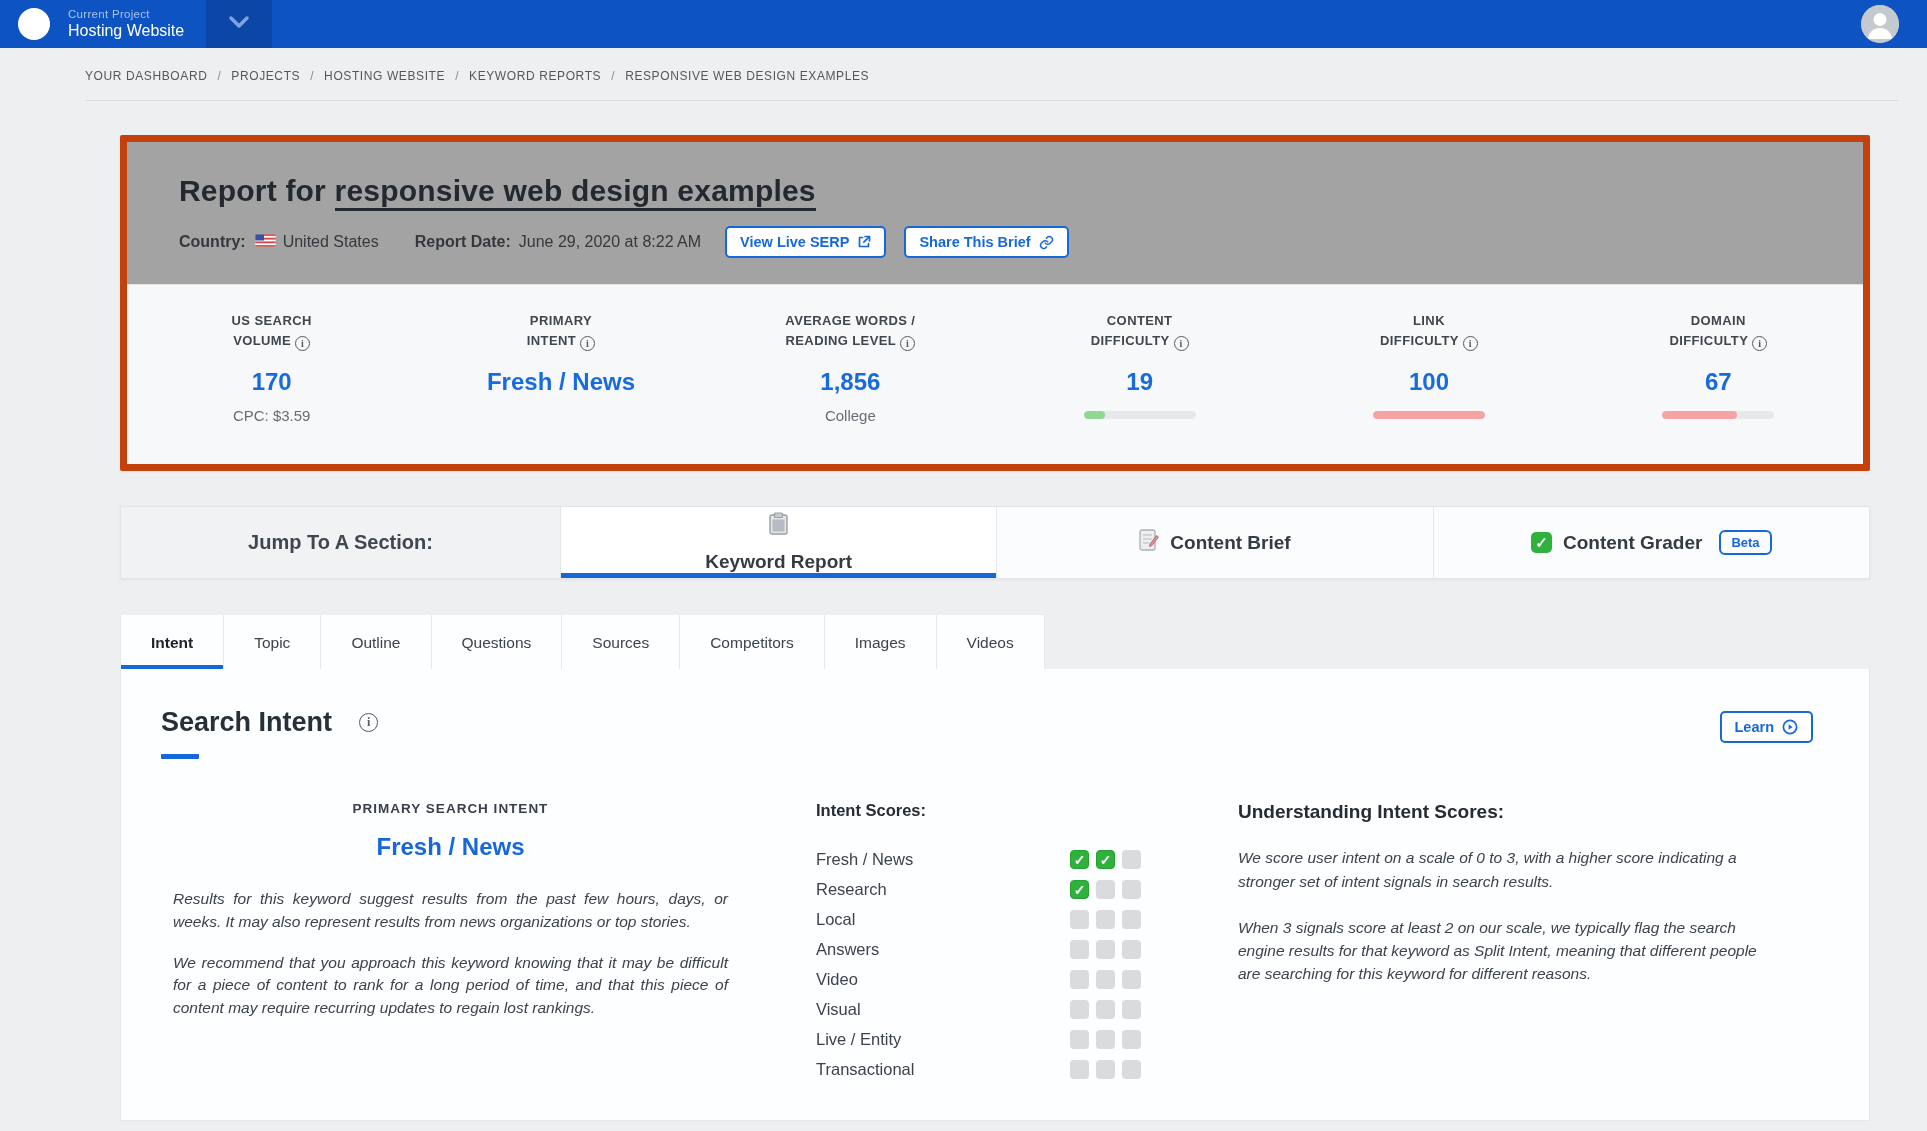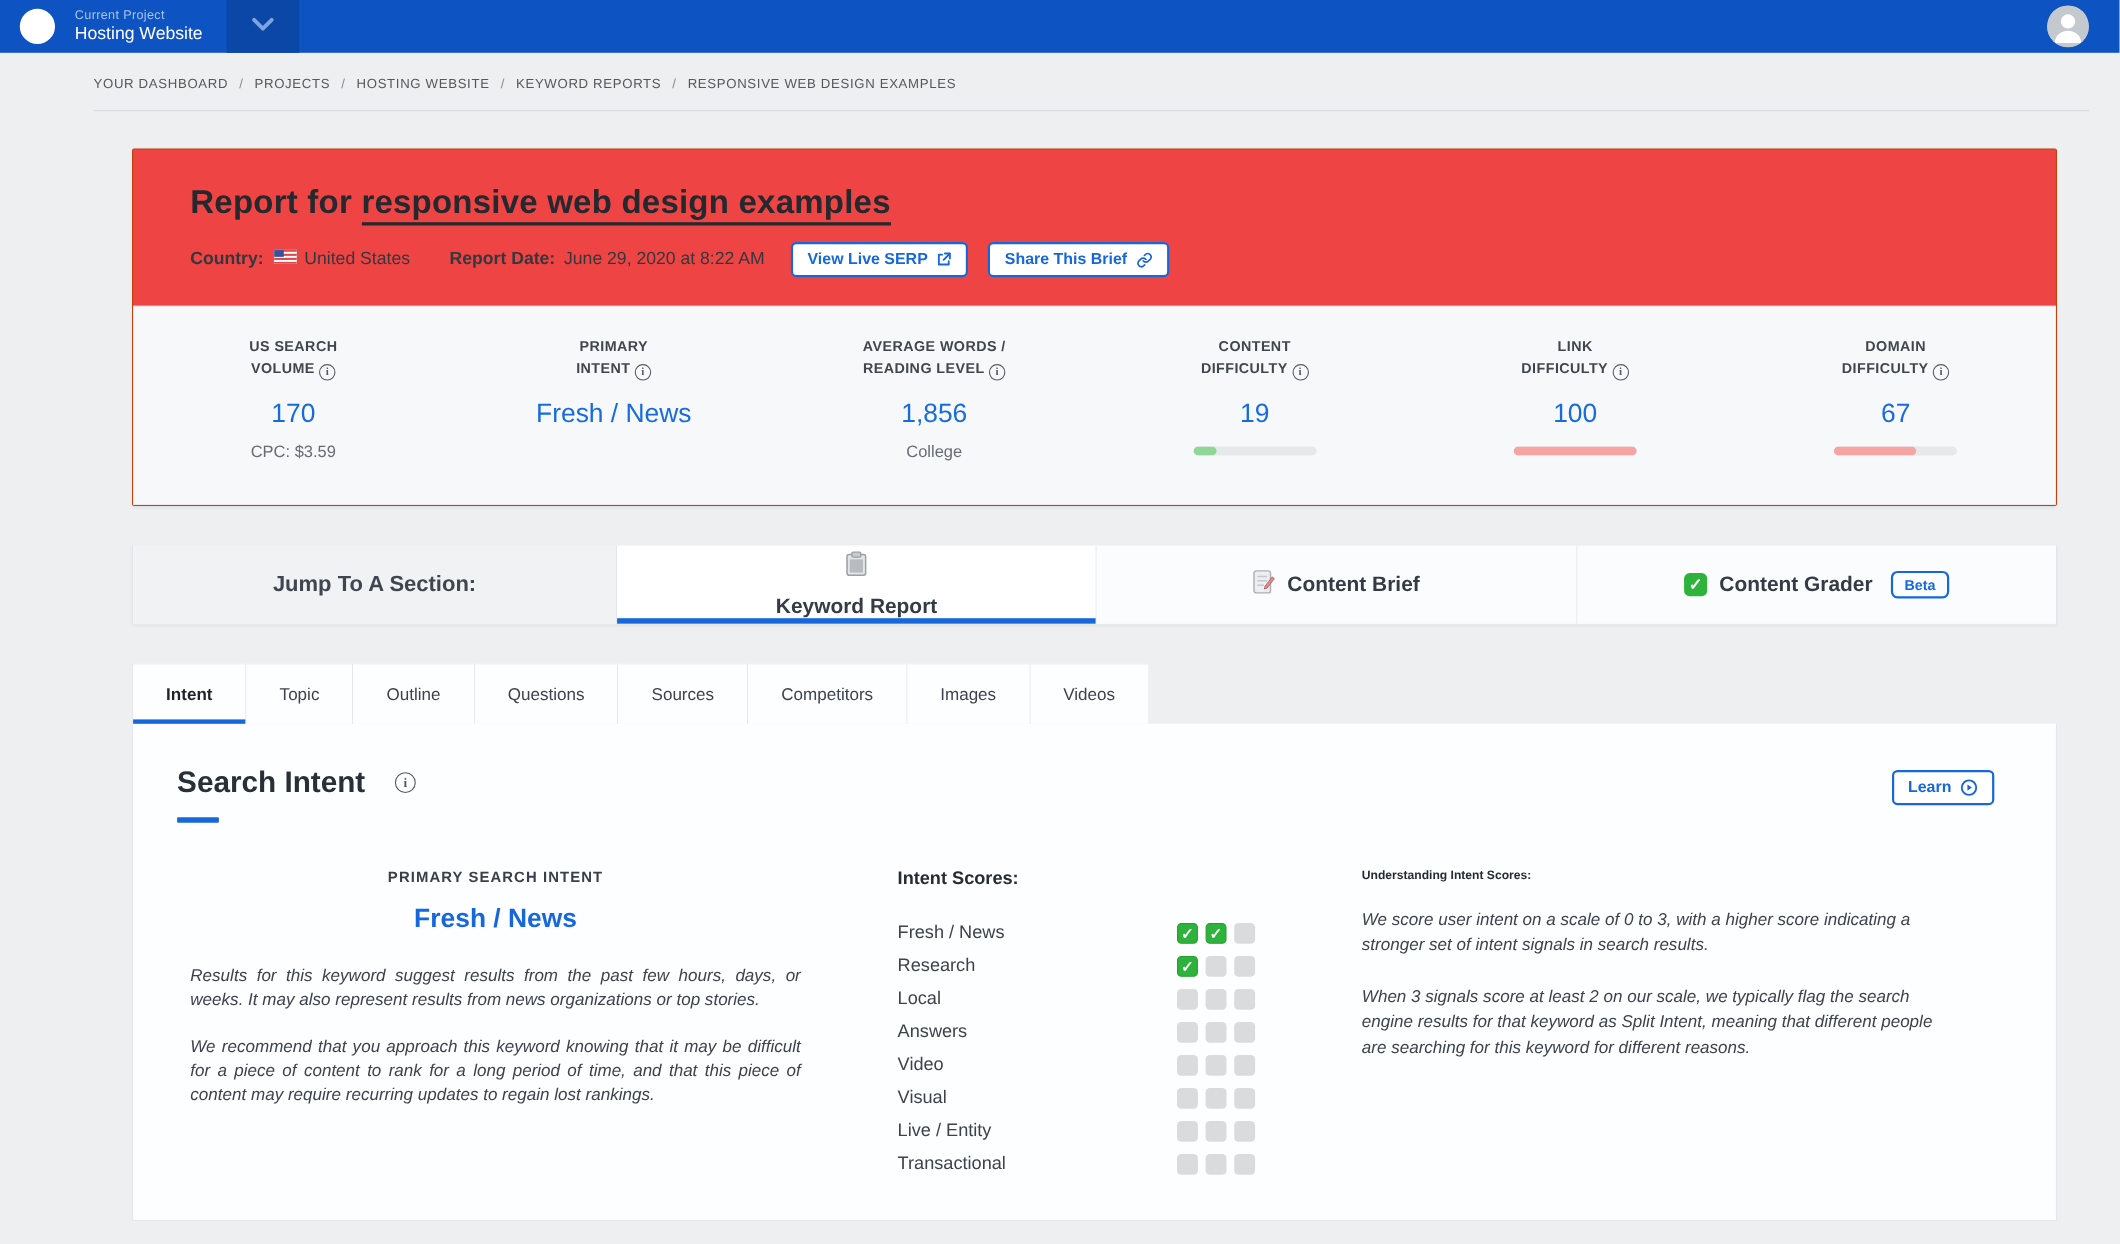--- a/index.html
+++ b/index.html
@@ -16,40 +16,40 @@
   .nav-avatar { margin-left:auto; margin-right:28px; width:38px; height:38px; border-radius:50%; overflow:hidden; background:#c9cdd2; cursor:pointer; }
 
   
   .breadcrumb { margin:0 28px 0 85px; padding:21px 0 17px; border-bottom:1px solid #dadde0; font-size:12px; letter-spacing:.6px; color:#54585d; display:flex; align-items:center; }
   .crumb { cursor:pointer; }
   .crumb-sep { margin:0 10px; color:#8a8e93; }
 
   .container { width:1750px; margin-left:120px; }
 
   
-  .report-card { margin-top:34px; background:#ef4444; border:1px solid #c2410c; border-radius:2px; box-shadow:0 1px 3px rgba(0,0,0,.06); }
+  .report-card { margin-top:34px; background:#a3a3a3; border:7px solid #c2410c; border-radius:2px; box-shadow:0 1px 3px rgba(0,0,0,.06); }
   .report-head { padding:32px 0 26px 52px; }
   .report-title { font-size:30px; font-weight:bold; color:#24292f; letter-spacing:.2px; }
   .report-keyword { border-bottom:3px solid #24292f; padding-bottom:1px; }
   .report-meta { margin-top:18px; display:flex; align-items:center; font-size:16px; color:#34383d; }
   .meta-label { font-weight:bold; }
   .flag { margin:0 7px 0 9px; display:inline-block; vertical-align:-1px; }
   .meta-gap { width:36px; }
   .meta-value { margin-left:8px; }
   .btn-outline { border:2px solid #1668da; color:#1668da; border-radius:5px; padding:6px 13px; font-size:14.5px; font-weight:bold; background:#fff; display:inline-flex; align-items:center; gap:8px; cursor:pointer; }
   .btn-outline svg { display:block; }
   .meta-btn1 { margin-left:24px; }
   .meta-btn2 { margin-left:18px; }
 
   
   .metrics { display:flex; border-top:1px solid #e3e6e8; background:#f6f8f9; padding:26px 0 40px; }
   .metric { flex:1; text-align:center; }
   .metric-label { font-size:13px; font-weight:bold; color:#40464d; letter-spacing:.4px; line-height:1.55; }
   .info-icon { display:inline-block; width:15px; height:15px; border:1.4px solid #565b61; border-radius:50%; font-size:10px; line-height:13px; text-align:center; color:#565b61; font-weight:bold; font-family:"Liberation Serif", serif; vertical-align:-2px; margin-left:4px; }
-  .metric-value { margin-top:17px; font-size:24px; font-weight:normal; color:#176bdd; }
+  .metric-value { margin-top:17px; font-size:24px; font-weight:bold; color:#176bdd; }
   .metric-value.linky { cursor:pointer; }
   .metric-sub { margin-top:11px; font-size:15px; color:#676d74; }
   .metric-bar { width:112px; height:8px; border-radius:4px; background:#e6e8ea; margin:15px auto 0; overflow:hidden; }
   .metric-bar .fill { height:100%; border-radius:4px; }
 
   
   .jump-row { margin-top:35px; display:flex; height:73px; background:#fff; border:1px solid #e3e6e8; box-shadow:0 1px 3px rgba(0,0,0,.05); }
   .jump-label-cell { width:440px; background:#f0f2f3; display:flex; align-items:center; justify-content:center; font-size:20px; font-weight:bold; color:#3f4650; border-right:1px solid #e3e6e8; }
   .jump-tab { flex:1; display:flex; align-items:center; justify-content:center; gap:11px; font-size:19px; font-weight:bold; color:#343b44; background:#fafcfd; border-right:1px solid #e6e9ea; position:relative; cursor:pointer; }
   .jump-tab:last-child { border-right:none; }
@@ -84,21 +84,21 @@
   .col-scores { margin-left:88px; width:325px; }
   .scores-title { font-size:16.5px; font-weight:bold; color:#262c33; }
   .score-rows { margin-top:24px; }
   .score-row { display:flex; justify-content:space-between; align-items:center; height:30px; }
   .score-label { font-size:16.5px; color:#3c434c; }
   .boxes { display:flex; gap:7px; }
   .box { width:19px; height:19px; border-radius:4px; background:#d9dbdd; }
   .box.checked { background:#2eb23c; border:1px solid #23a030; color:#fff; font-size:14px; font-weight:bold; line-height:18px; text-align:center; }
 
   .col-understanding { margin-left:97px; width:540px; }
-  .und-title { font-size:11px; font-weight:bold; color:#262c33; }
+  .und-title { font-size:19px; font-weight:bold; color:#262c33; }
   .und-para { font-style:italic; font-size:15.5px; line-height:1.5; color:#3c434c; margin-top:23px; }
 </style>
 </head>
 <body>
 
 <div class="navbar">
   <div class="logo-circle"></div>
   <div class="project-block">
     <div class="project-label">Current Project</div>
     <div class="project-name">Hosting Website</div>

